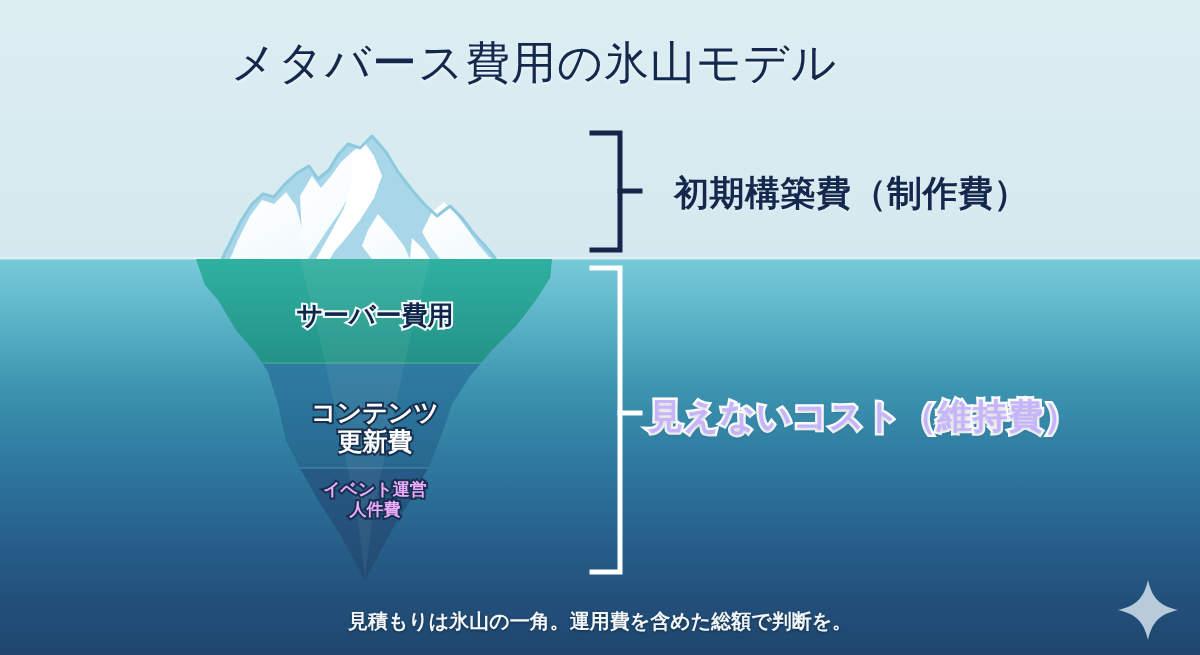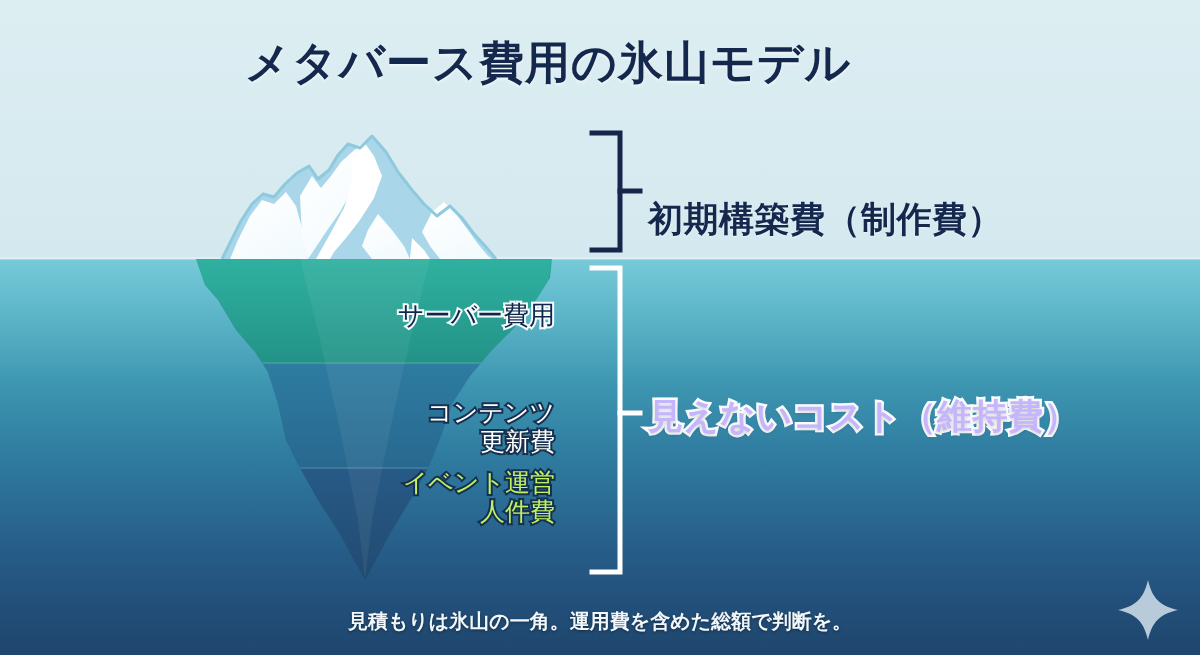--- a/index.html
+++ b/index.html
@@ -34,71 +34,70 @@
   }
   .sea-sheen{
     position:absolute;left:0;top:259px;width:1200px;height:130px;
     background:linear-gradient(180deg,rgba(255,255,255,.13),rgba(255,255,255,0));
     pointer-events:none;
   }
   
   .art{position:absolute;left:0;top:0;width:1200px;height:655px;}
   
   .title{
-    position:absolute;left:14px;top:33px;width:1068px;
+    position:absolute;left:0;top:33px;width:1068px;
     text-align:center;
-    font-size:45px;font-weight:700;letter-spacing:1px;
+    font-size:45px;font-weight:400;letter-spacing:1px;
     color:#14274d;
     text-shadow:0 2px 3px rgba(255,255,255,.55);
     white-space:nowrap;
   }
   .side-label{
     position:absolute;
     font-size:35px;font-weight:700;letter-spacing:.5px;
     white-space:nowrap;
   }
   .side-label.top{
-    left:648px;top:170px;
+    left:674px;top:170px;
     color:#14274d;
     text-shadow:0 1px 2px rgba(255,255,255,.5);
-    margin-top:26px;
   }
   .side-label.bottom{
     left:648px;top:393px;
     color:#c4b5fd;
     -webkit-text-stroke:5px #ffffff;
     paint-order:stroke fill;
     text-shadow:0 2px 4px rgba(0,0,0,.18);
   }
   .band-label{
     position:absolute;
-    text-align:right;
-    font-weight:400;
+    text-align:center;
+    font-weight:700;
     line-height:1.16;
     white-space:pre-line;
   }
   .band-label.l1{
     left:195px;top:300px;width:360px;
     font-size:26px;
     color:#10254a;
     -webkit-text-stroke:4px #f4fbfd;
     paint-order:stroke fill;
   }
   .band-label.l2{
     left:195px;top:386px;width:360px;
     font-size:25px;
     color:#ffffff;
     -webkit-text-stroke:4px #17304f;
     paint-order:stroke fill;
     margin-top:12px;
   }
   .band-label.l3{
-    left:195px;top:468px;width:360px;
-    font-size:25px;
-    color:#bef264;
+    left:195px;top:480px;width:360px;
+    font-size:17px;
+    color:#f0abfc;
     -webkit-text-stroke:4px #16304f;
     paint-order:stroke fill;
   }
   .caption{
     position:absolute;left:0;top:608px;width:1200px;
     text-align:center;
     font-size:20px;font-weight:700;
     color:#f2f7fb;
     text-shadow:0 1px 3px rgba(0,0,0,.45);
     white-space:nowrap;

